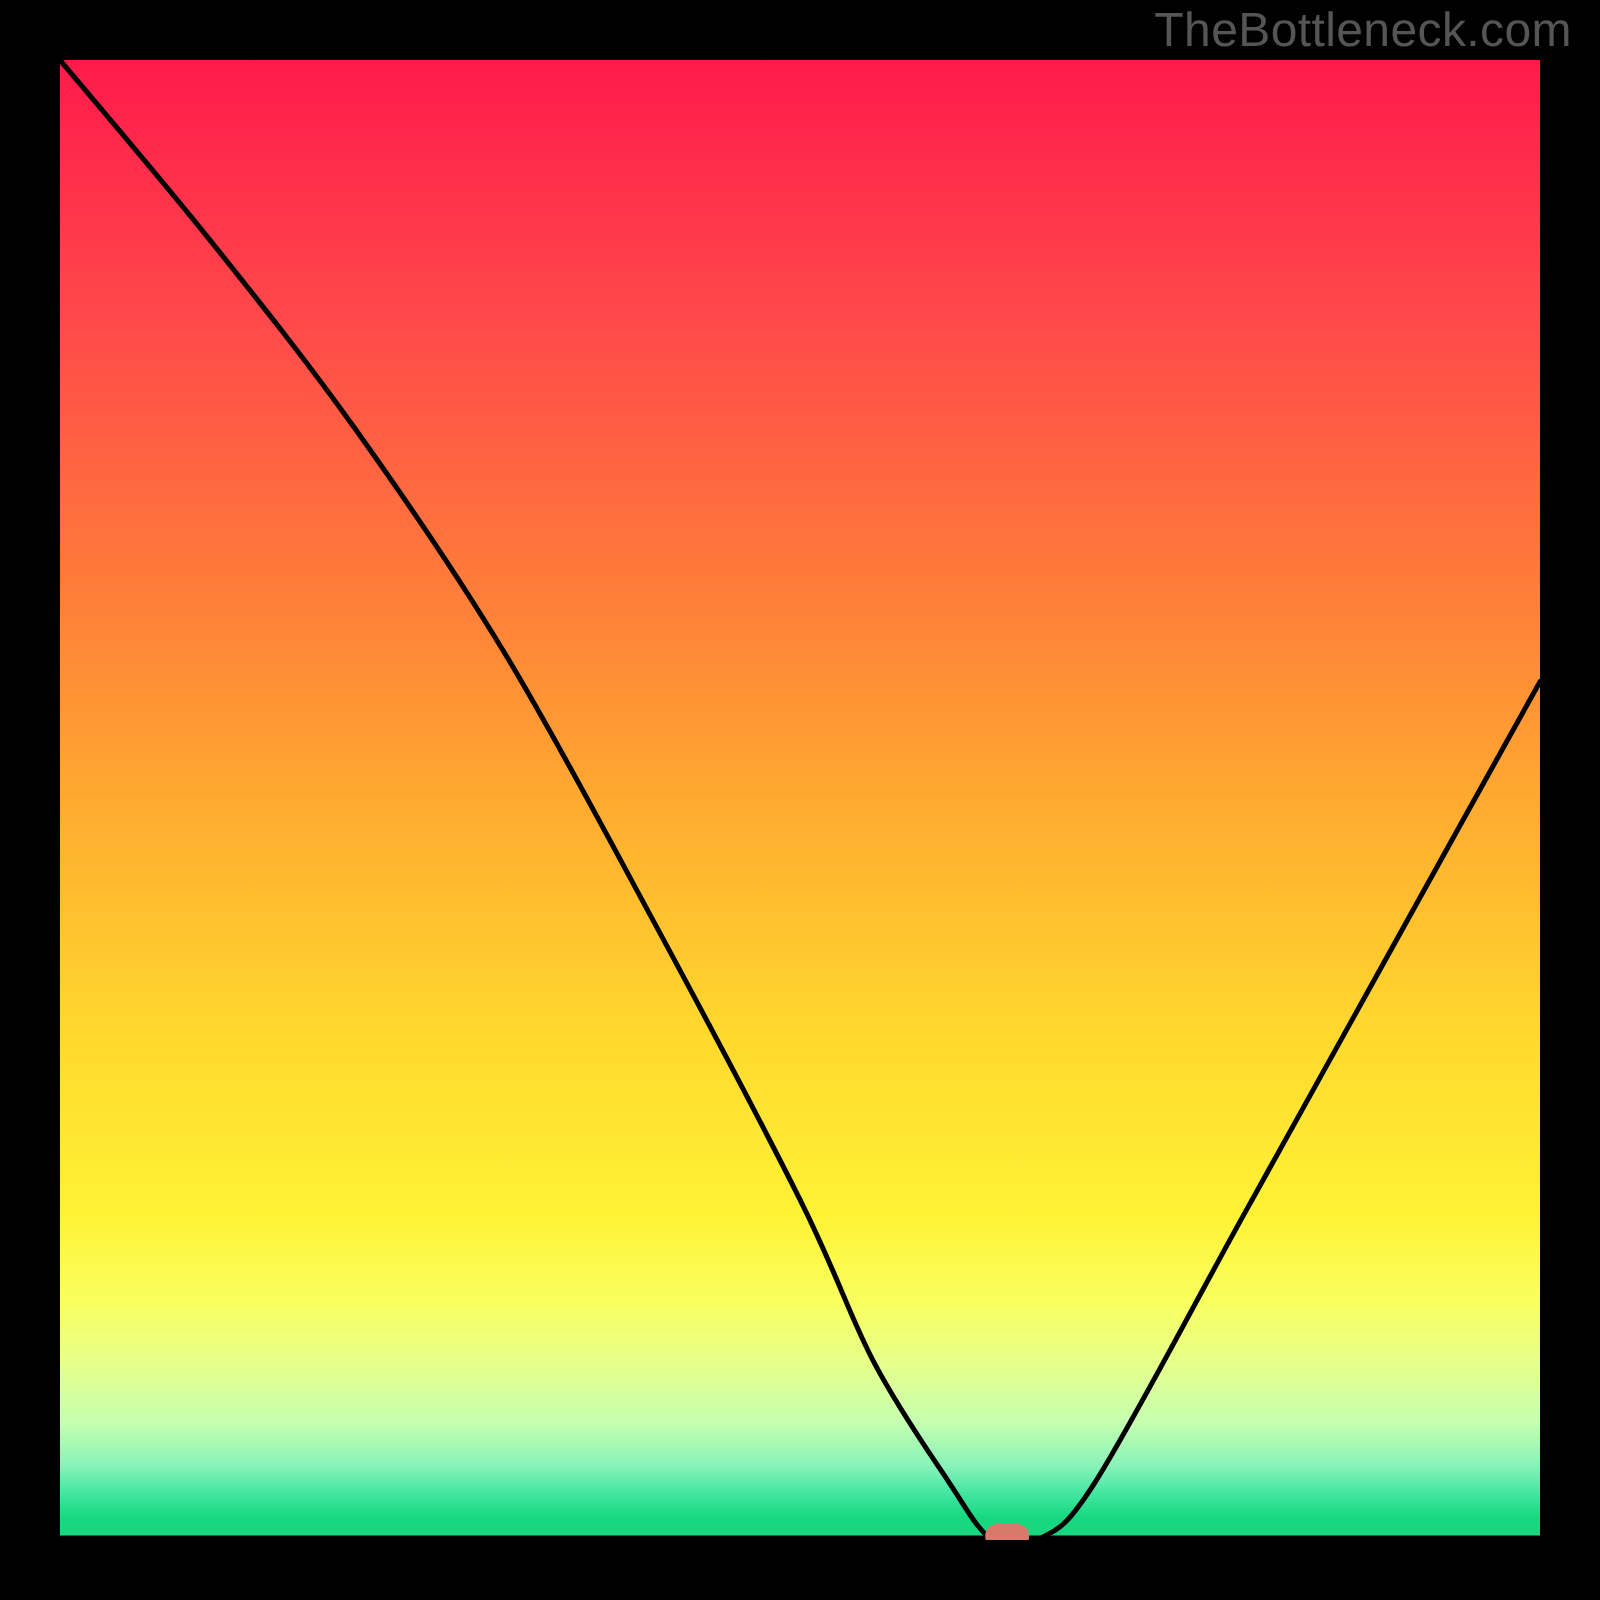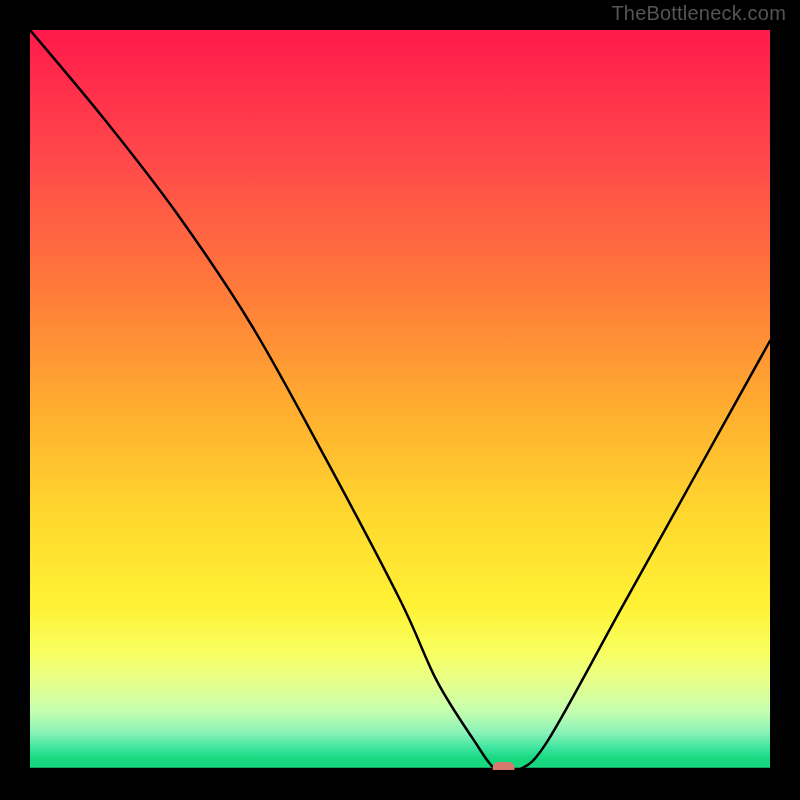--- a/index.html
+++ b/index.html
@@ -15,21 +15,21 @@
     position: relative;
     width: 800px;
     height: 800px;
     background: #000;
   }
   .watermark {
     position: absolute;
     top: 2px;
     right: 14px;
     color: #555;
-    font-size: 20px;
+    font-size: 24px;
     font-weight: 500;
     letter-spacing: 0.2px;
     z-index: 10;
     margin-left: 32px;
   }
   .plot-area {
     position: absolute;
     left: 30px;
     top: 30px;
     width: 740px;

